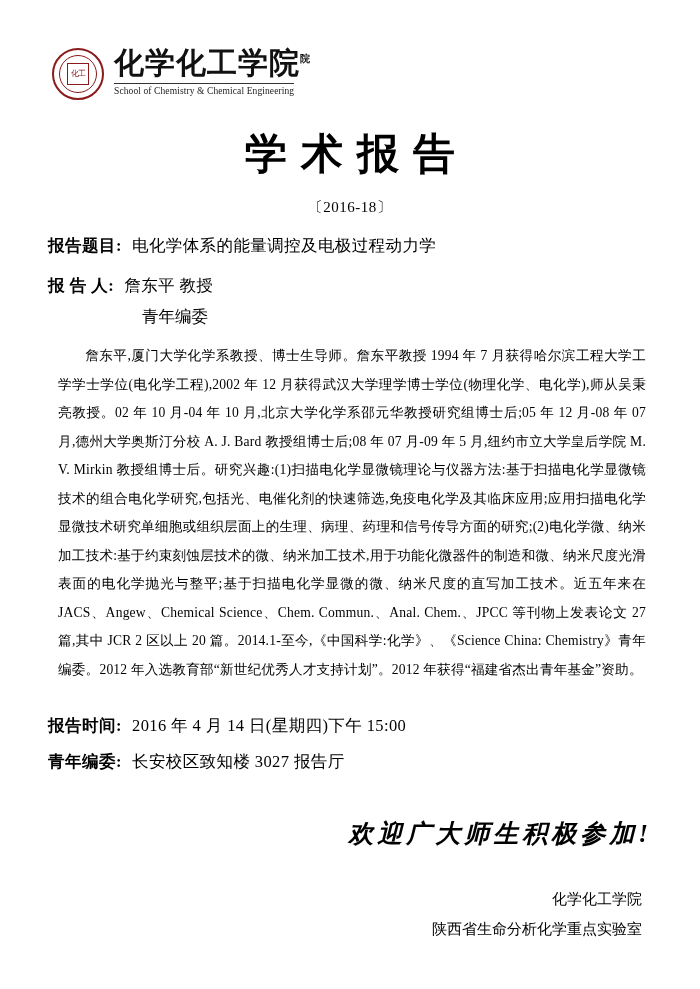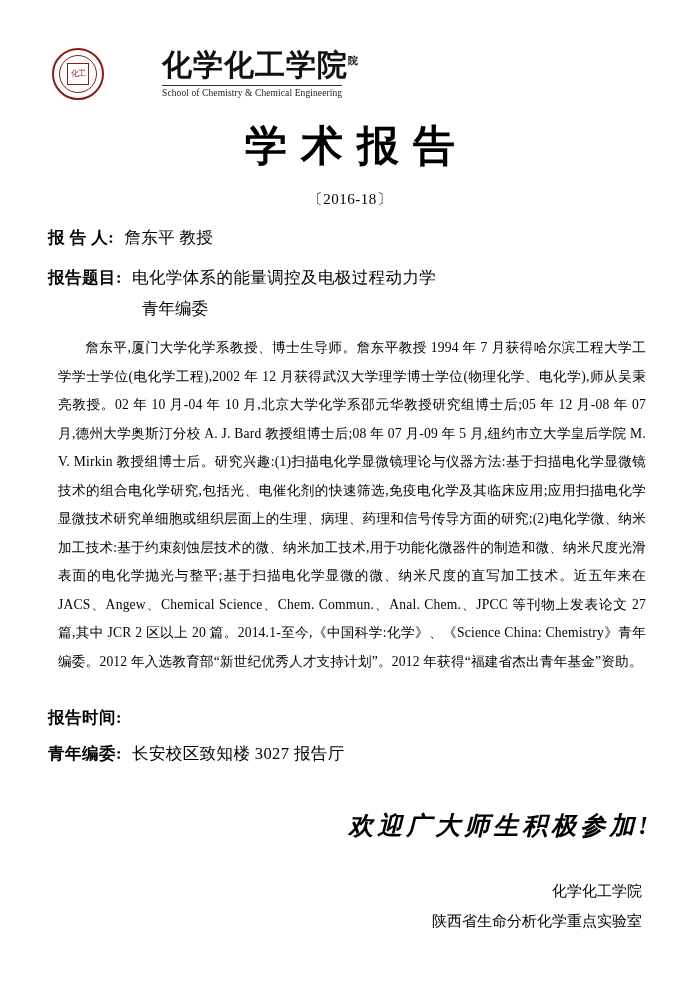--- a/index.html
+++ b/index.html
@@ -19,24 +19,22 @@
     width: 700px;
     height: 989px;
     position: relative;
     box-sizing: border-box;
     padding: 0 48px;
   }
 
   
   .header {
     display: flex;
-    align-items: center;
     padding-top: 48px;
     padding-left: 4px;
-    gap: 48px;
   }
   .seal {
     width: 48px;
     height: 48px;
     border-radius: 50%;
     border: 2px solid #8b1a1a;
     position: relative;
     flex: 0 0 auto;
     background: #fff;
   }
@@ -84,21 +82,21 @@
     padding-top: 3px;
     display: inline-block;
   }
 
   
   .doc-title {
     text-align: center;
     font-size: 42px;
     font-weight: bold;
     letter-spacing: 14px;
-    margin-top: 18px;
+    margin-top: 26px;
     padding-left: 14px;
     font-family: "Liberation Serif", "DejaVu Serif", serif;
   }
   .doc-number {
     text-align: center;
     font-size: 15px;
     margin-top: 16px;
     letter-spacing: 0.5px;
   }
 
@@ -178,35 +176,36 @@
     <div class="logo-text">
       <div class="logo-cn"><span>化学化工学院</span><span class="sup">院</span></div>
       <div class="logo-en">School of Chemistry &amp; Chemical Engineering</div>
     </div>
   </div>
 
   <div class="doc-title">学术报告</div>
   <div class="doc-number">〔2016-18〕</div>
 
   <div class="field">
+    <div class="field-label">报告题目:</div>
+    <div class="field-value">电化学体系的能量调控及电极过程动力学</div>
+  </div>
+
+  <div class="field">
     <div class="field-label">报 告 人:</div>
     <div class="field-value">詹东平 教授</div>
   </div>
-
-  <div class="field">
-    <div class="field-label">报告题目:</div>
-    <div class="field-value">电化学体系的能量调控及电极过程动力学</div>
-  </div>
   <div class="field-sub">青年编委</div>
 
 
   <div class="intro-body">詹东平,厦门大学化学系教授、博士生导师。詹东平教授 1994 年 7 月获得哈尔滨工程大学工学学士学位(电化学工程),2002 年 12 月获得武汉大学理学博士学位(物理化学、电化学),师从吴秉亮教授。02 年 10 月-04 年 10 月,北京大学化学系邵元华教授研究组博士后;05 年 12 月-08 年 07 月,德州大学奥斯汀分校 A. J. Bard 教授组博士后;08 年 07 月-09 年 5 月,纽约市立大学皇后学院 M. V. Mirkin 教授组博士后。研究兴趣:(1)扫描电化学显微镜理论与仪器方法:基于扫描电化学显微镜技术的组合电化学研究,包括光、电催化剂的快速筛选,免疫电化学及其临床应用;应用扫描电化学显微技术研究单细胞或组织层面上的生理、病理、药理和信号传导方面的研究;(2)电化学微、纳米加工技术:基于约束刻蚀层技术的微、纳米加工技术,用于功能化微器件的制造和微、纳米尺度光滑表面的电化学抛光与整平;基于扫描电化学显微的微、纳米尺度的直写加工技术。近五年来在 JACS、Angew、Chemical Science、Chem. Commun.、Anal. Chem.、JPCC 等刊物上发表论文 27 篇,其中 JCR 2 区以上 20 篇。2014.1-至今,《中国科学:化学》、《Science China: Chemistry》青年编委。2012 年入选教育部“新世纪优秀人才支持计划”。2012 年获得“福建省杰出青年基金”资助。</div>
 
   <div class="field field-time">
     <div class="field-label">报告时间:</div>
+    <div class="field-value">2016 年 4 月 14 日(星期四)下午 15:00</div>
   </div>
 
   <div class="field field-place">
     <div class="field-label">青年编委:</div>
     <div class="field-value">长安校区致知楼 3027 报告厅</div>
   </div>
 
   <div class="welcome">欢迎广大师生积极参加!</div>
 
   <div class="signature">

